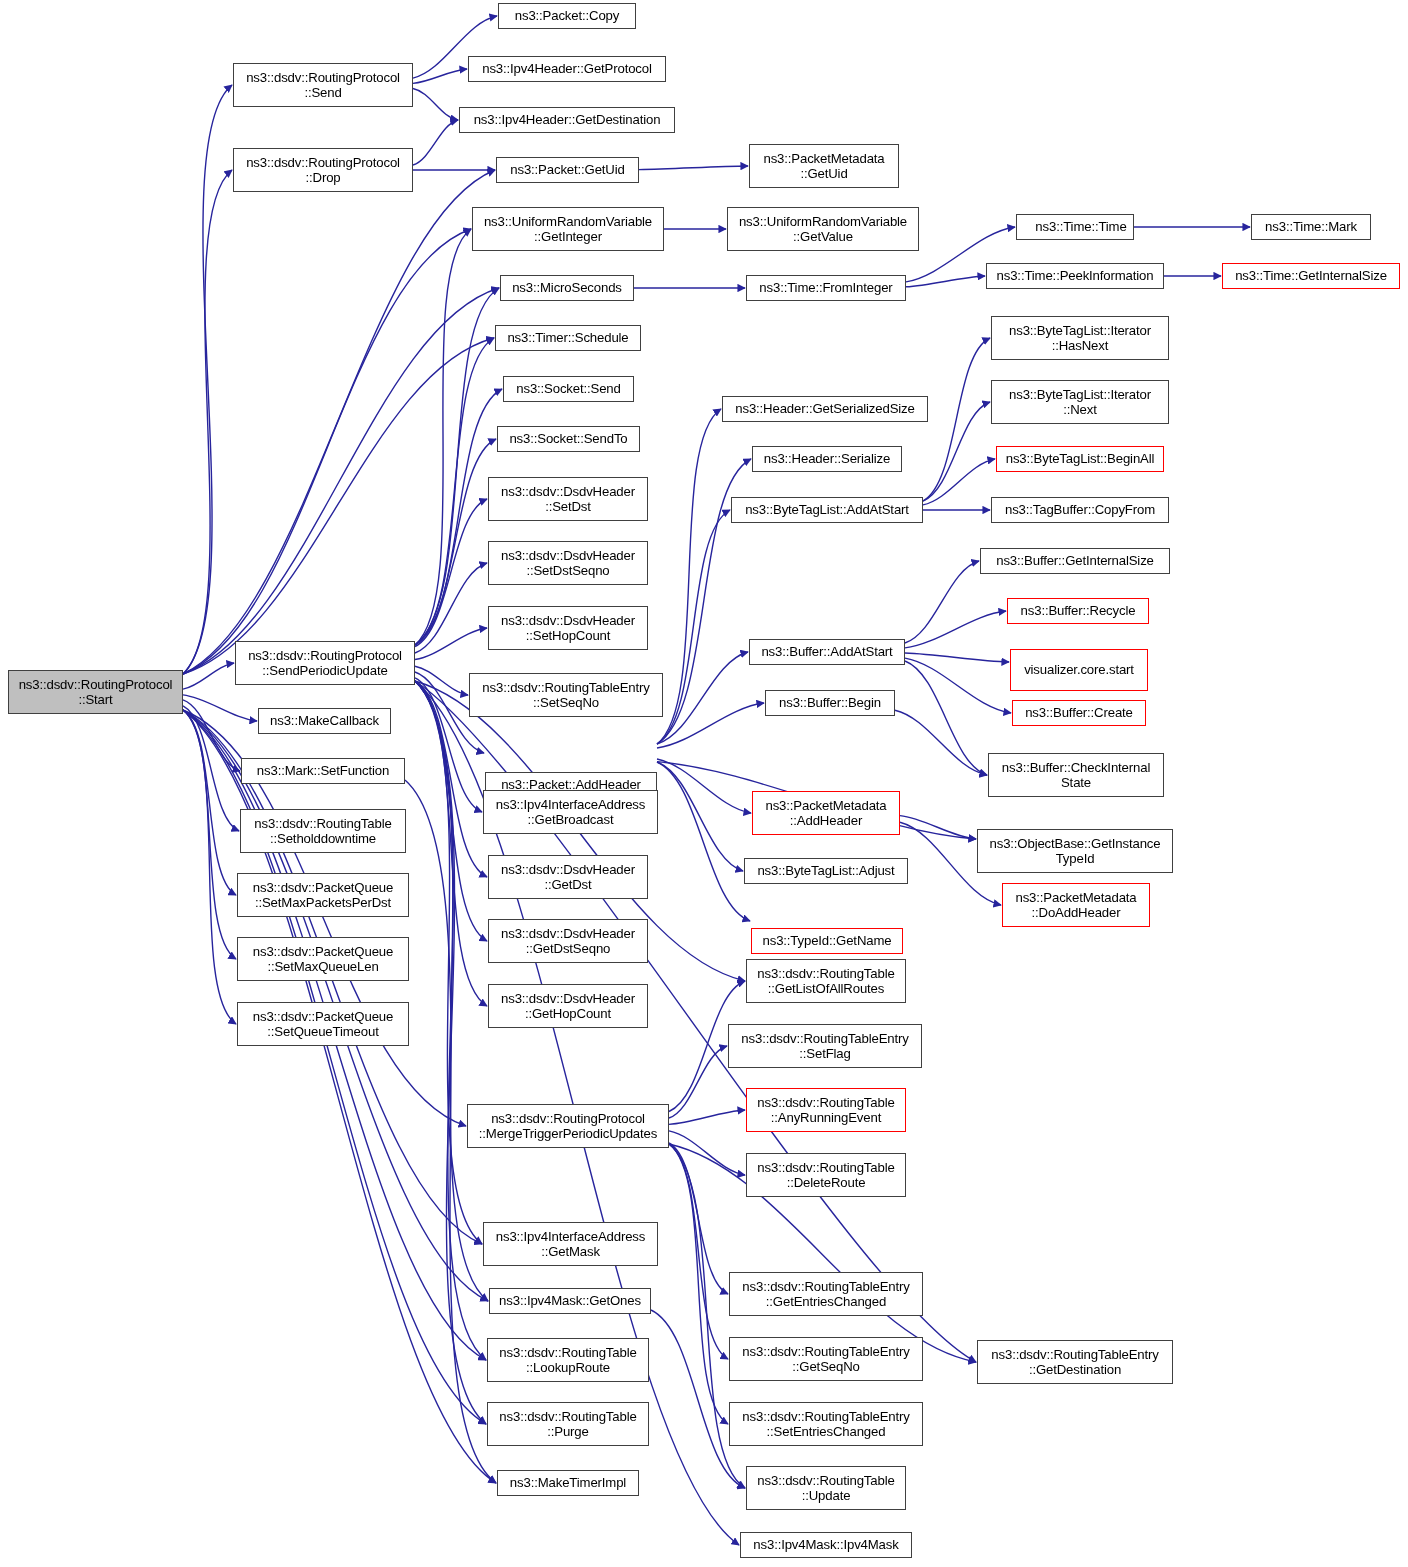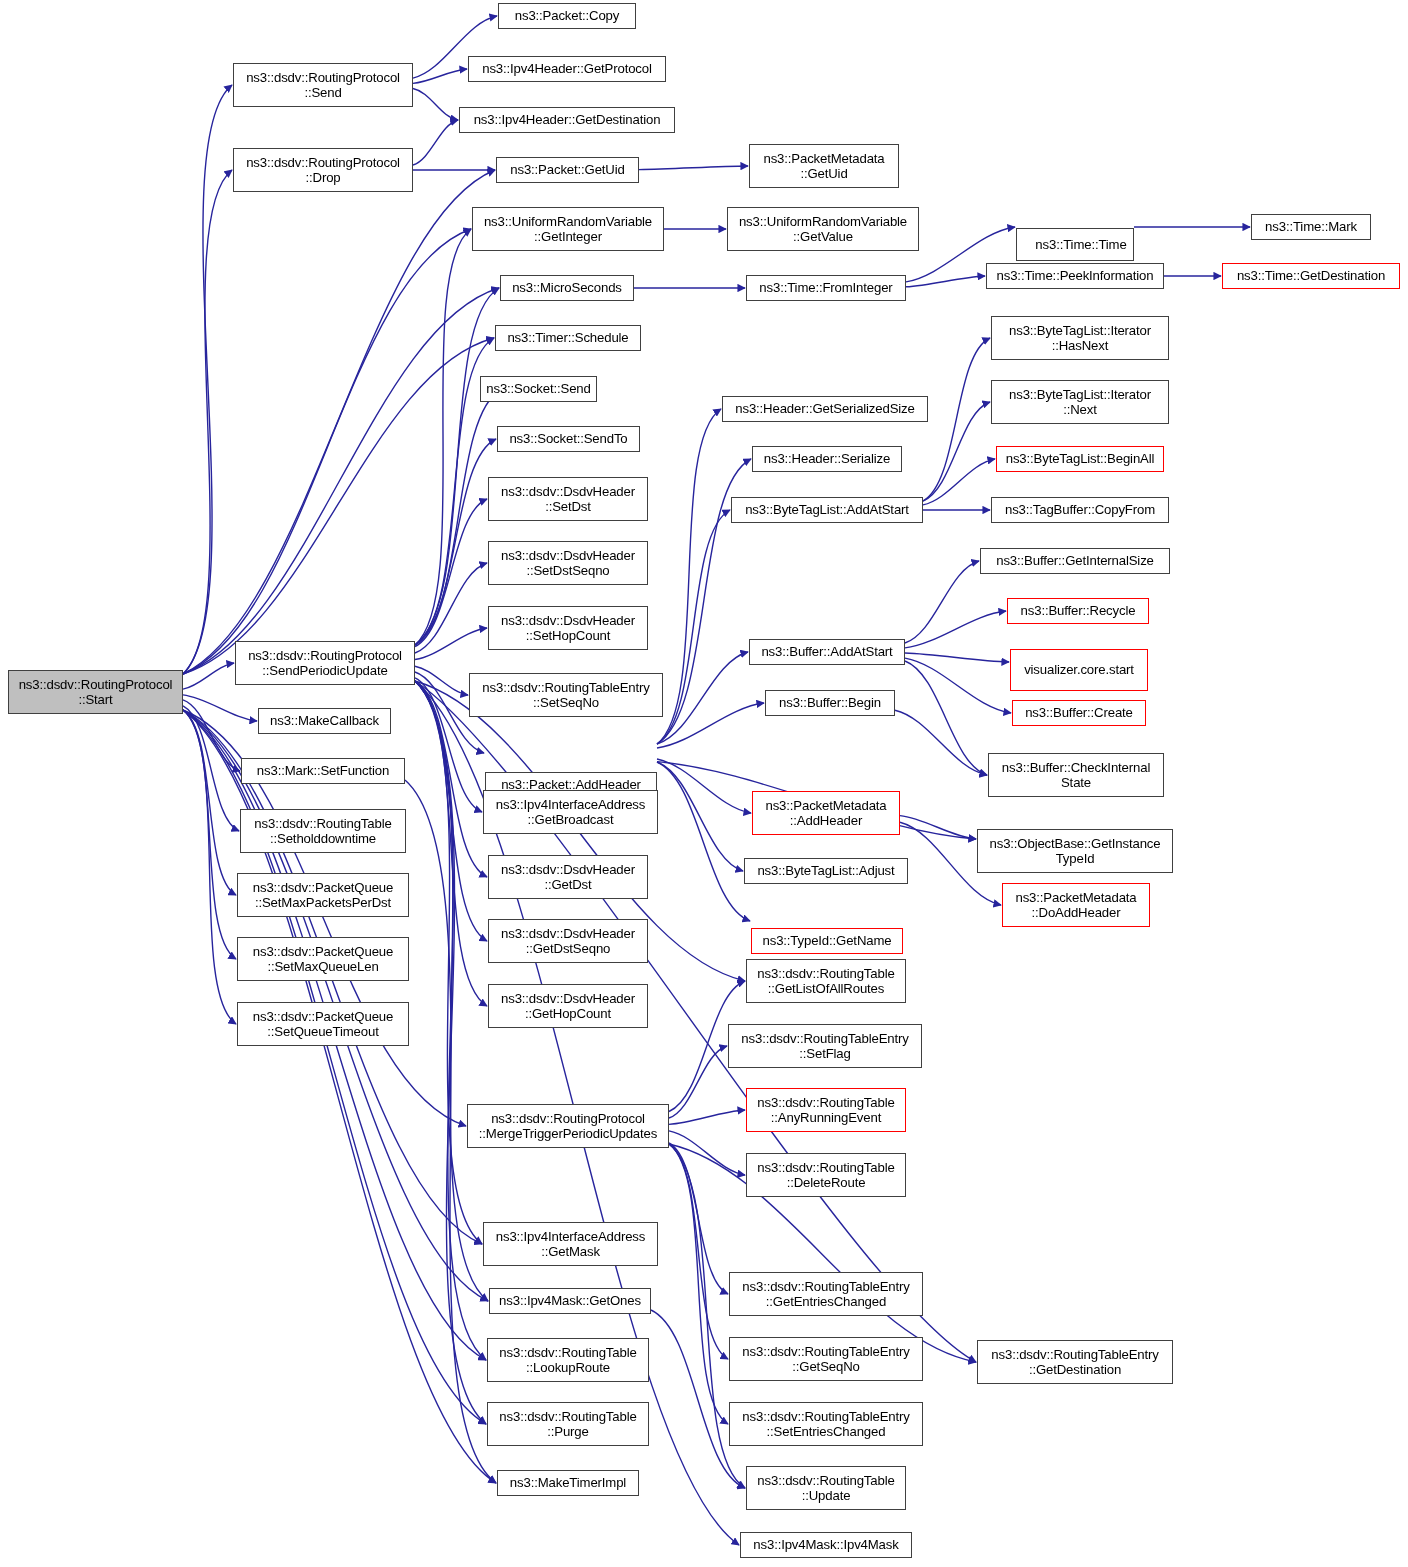--- a/index.html
+++ b/index.html
@@ -156,26 +156,26 @@
       <div class="node" style="left: 459px; top: 107px; width: 216px; height: 26px;">ns3::Ipv4Header::GetDestination</div>
       <div class="node" style="left: 496px; top: 157px; width: 143px; height: 26px;">ns3::Packet::GetUid</div>
       <div class="node" style="left: 749px; top: 144px; width: 150px; height: 44px;">ns3::PacketMetadata
 ::GetUid</div>
       <div class="node" style="left: 472px; top: 207px; width: 192px; height: 44px;">ns3::UniformRandomVariable
 ::GetInteger</div>
       <div class="node" style="left: 727px; top: 207px; width: 192px; height: 44px;">ns3::UniformRandomVariable
 ::GetValue</div>
       <div class="node" style="left: 500px; top: 275px; width: 134px; height: 26px;">ns3::MicroSeconds</div>
       <div class="node" style="left: 746px; top: 275px; width: 160px; height: 26px;">ns3::Time::FromInteger</div>
-      <div class="node" style="left: 1016px; top: 228px; width: 118px; height: 33px; padding-left: 12px;">ns3::Time::Time</div>
+      <div class="node" style="left: 1016px; top: 214px; width: 118px; height: 26px; padding-left: 12px;">ns3::Time::Time</div>
       <div class="node" style="left: 1251px; top: 214px; width: 120px; height: 26px;">ns3::Time::Mark</div>
       <div class="node" style="left: 986px; top: 263px; width: 178px; height: 26px;">ns3::Time::PeekInformation</div>
-      <div class="node red" style="left: 1222px; top: 263px; width: 178px; height: 26px;">ns3::Time::GetDestination</div>
+      <div class="node red" style="left: 1222px; top: 263px; width: 178px; height: 26px;">ns3::Time::GetInternalSize</div>
       <div class="node" style="left: 495px; top: 325px; width: 146px; height: 26px;">ns3::Timer::Schedule</div>
-      <div class="node" style="left: 480px; top: 376px; width: 117px; height: 26px;">ns3::Socket::Send</div>
+      <div class="node" style="left: 503px; top: 376px; width: 131px; height: 26px;">ns3::Socket::Send</div>
       <div class="node" style="left: 497px; top: 426px; width: 143px; height: 26px;">ns3::Socket::SendTo</div>
       <div class="node" style="left: 488px; top: 477px; width: 160px; height: 44px;">ns3::dsdv::DsdvHeader
 ::SetDst</div>
       <div class="node" style="left: 488px; top: 541px; width: 160px; height: 44px;">ns3::dsdv::DsdvHeader
 ::SetDstSeqno</div>
       <div class="node" style="left: 488px; top: 606px; width: 160px; height: 44px;">ns3::dsdv::DsdvHeader
 ::SetHopCount</div>
       <div class="node" style="left: 469px; top: 673px; width: 194px; height: 44px;">ns3::dsdv::RoutingTableEntry
 ::SetSeqNo</div>
       <div class="node" style="left: 235px; top: 641px; width: 180px; height: 44px;">ns3::dsdv::RoutingProtocol

